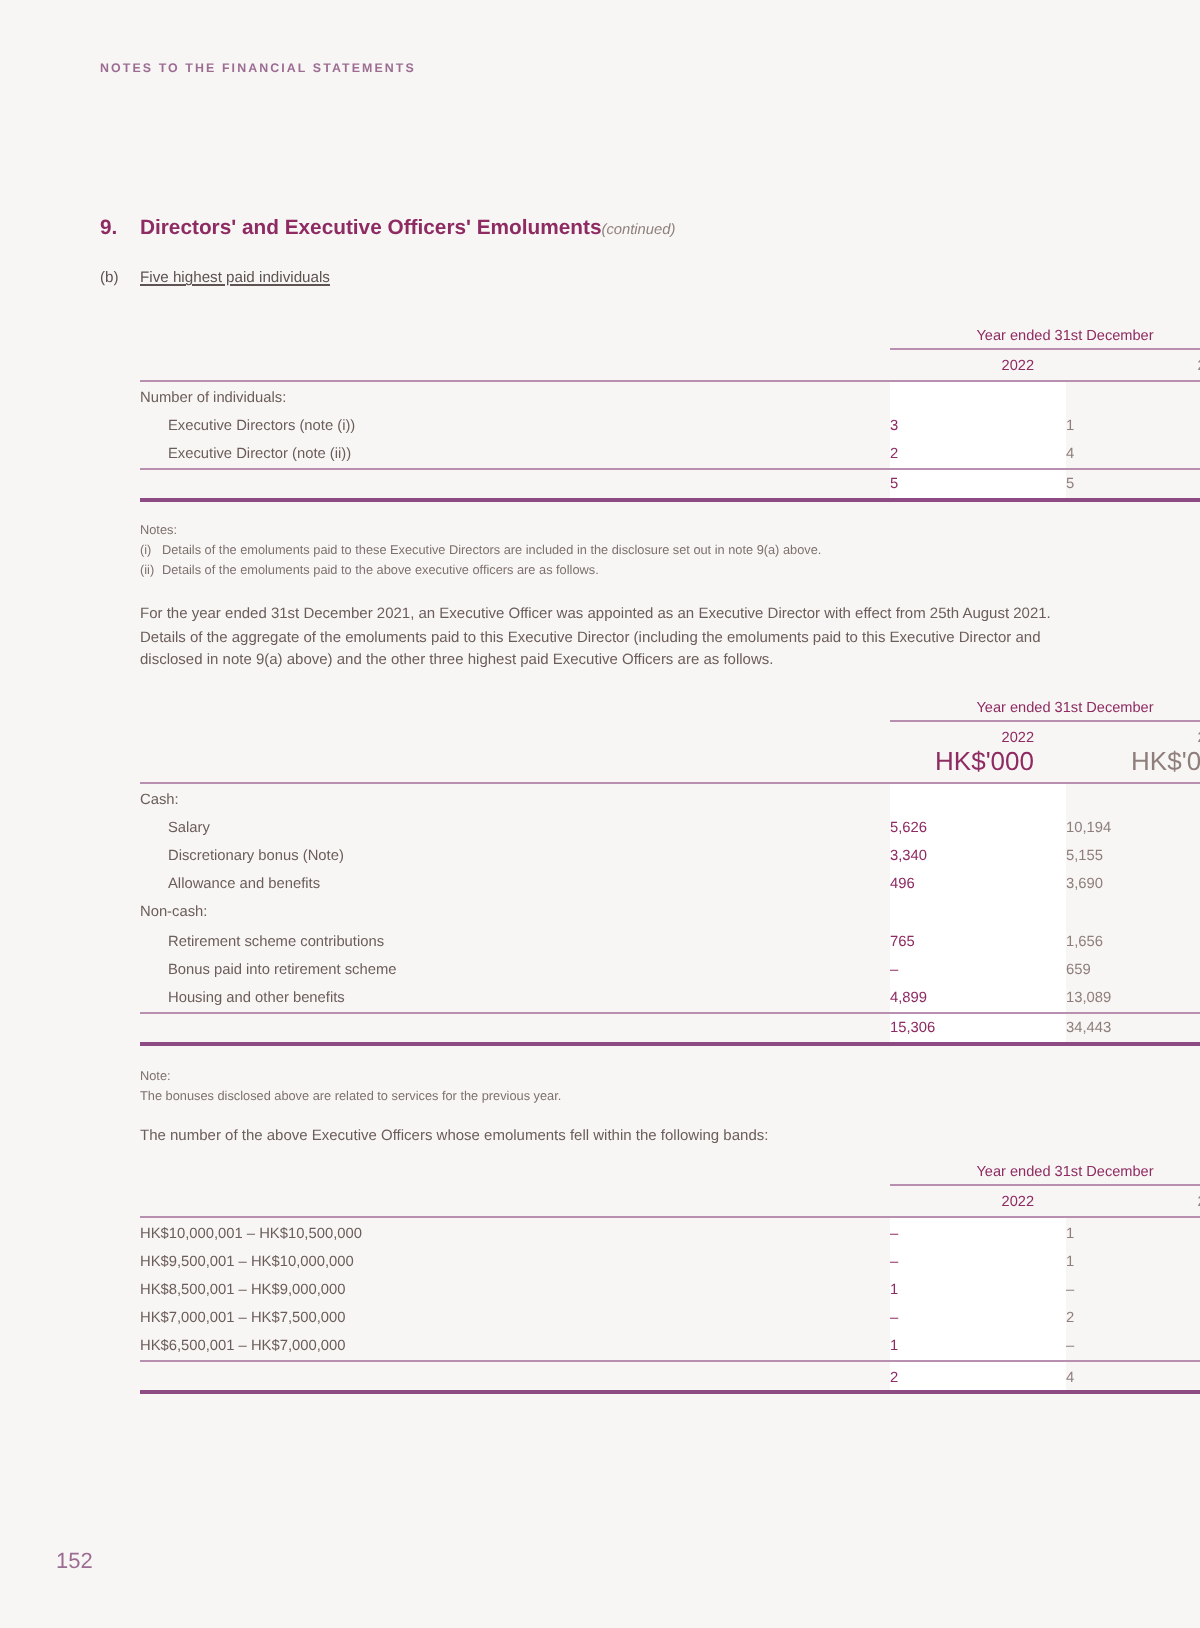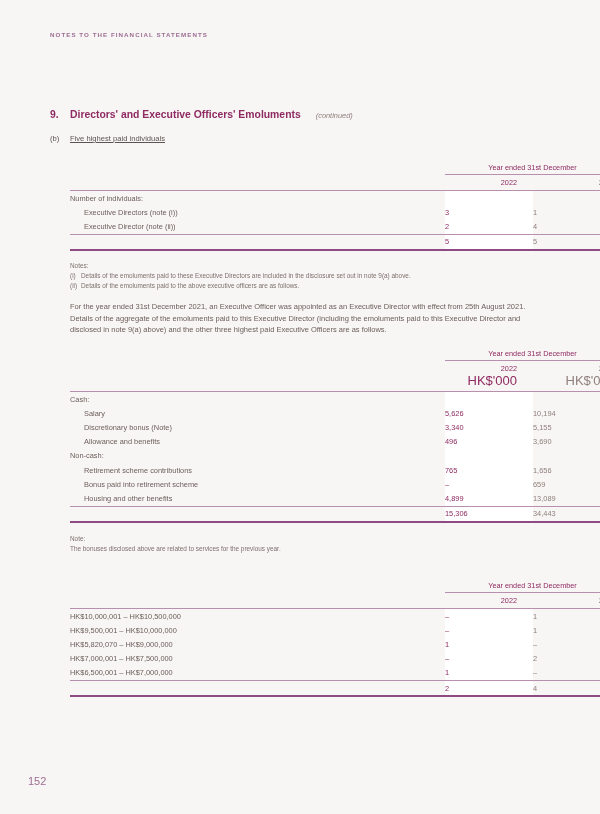--- a/index.html
+++ b/index.html
@@ -49,21 +49,21 @@
   }
   .note-title {
     font-size: 10.4px;
     font-weight: bold;
     color: #8e2b62;
   }
   .note-cont {
     font-size: 7.4px;
     font-style: italic;
     color: #8e7f7c;
-    padding-left: 15px;
+    padding-left: 0;
   }
 
   .sub-heading {
     position: absolute;
     left: 50px;
     top: 134px;
     font-size: 7.6px;
     color: #5d5350;
     white-space: nowrap;
     text-decoration: underline;
@@ -286,20 +286,21 @@
         <td class="cell-pad"></td>
         <td class="cell-pad hl pr val-cur">15,306</td>
         <td class="cell-pad pr2 val-prev">34,443</td>
       </tr>
     </tbody>
   </table>
 
   <div class="small-note" style="left:70px; top:534px;">Note:</div>
   <div class="small-note" style="left:70px; top:544px; width:470px;">The bonuses disclosed above are related to services for the previous year.</div>
 
+  <div class="para" style="left:70px; top:562px; width:470px;">The number of the above Executive Officers whose emoluments fell within the following bands:</div>
 
   <table class="fin" style="left:70px; top:578px; width:470px;">
     <colgroup>
         <col class="c-label">
         <col class="c-2022">
         <col class="c-2021">
       </colgroup>
     <tbody>
       <tr>
         <td class="cell-pad"></td>
@@ -314,21 +315,21 @@
         <td class="cell-pad">HK$10,000,001 – HK$10,500,000</td>
         <td class="cell-pad hl pr val-cur">–</td>
         <td class="cell-pad pr2 val-prev">1</td>
       </tr>
       <tr>
         <td class="cell-pad">HK$9,500,001 – HK$10,000,000</td>
         <td class="cell-pad hl pr val-cur">–</td>
         <td class="cell-pad pr2 val-prev">1</td>
       </tr>
       <tr>
-        <td class="cell-pad">HK$5,820,070 – HK$9,000,000</td>
+        <td class="cell-pad">HK$8,500,001 – HK$9,000,000</td>
         <td class="cell-pad hl pr val-cur">1</td>
         <td class="cell-pad pr2 val-prev">–</td>
       </tr>
       <tr>
         <td class="cell-pad">HK$7,000,001 – HK$7,500,000</td>
         <td class="cell-pad hl pr val-cur">–</td>
         <td class="cell-pad pr2 val-prev">2</td>
       </tr>
       <tr>
         <td class="cell-pad">HK$6,500,001 – HK$7,000,000</td>

